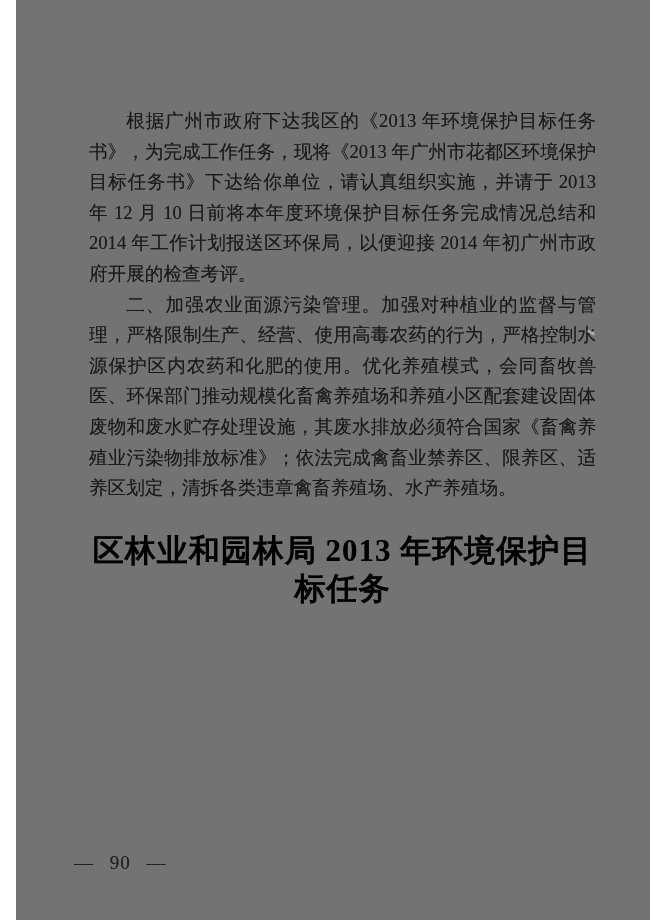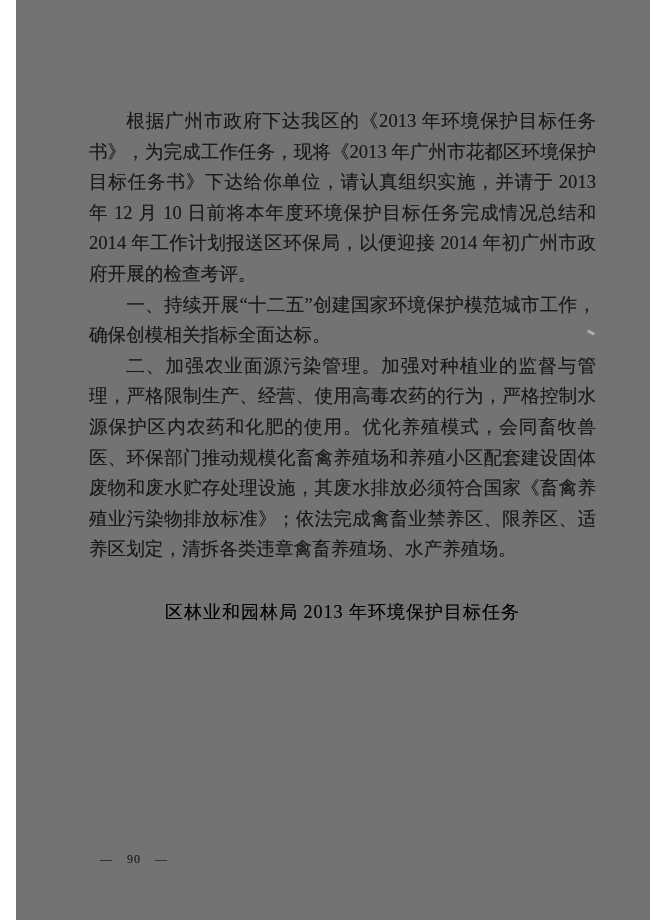--- a/index.html
+++ b/index.html
@@ -33,34 +33,34 @@
     
     text-shadow: 0 0 0.4px rgba(20,20,20,0.55);
   }
 
   .para {
     text-indent: 2em;
   }
 
   .heading {
     margin-top: 28px;
-    font-size: 18px;
+    font-size: 31px;
     line-height: 38px;
-    font-weight: 400;
+    font-weight: 700;
     text-align: center;
     text-indent: 0;
     letter-spacing: 1px;
     color: #000000;
   }
 
   .footer {
     position: absolute;
-    left: 84px;
+    left: 58px;
     top: 852px;
-    font-size: 12px;
+    font-size: 19px;
     letter-spacing: 1px;
     word-spacing: 10px;
     color: #202020;
     text-shadow: 0 0 0.4px rgba(20,20,20,0.5);
   }
 
   
   .speck {
     position: absolute;
     left: 571px;
@@ -73,21 +73,20 @@
     opacity: 0.8;
   }
 </style>
 </head>
 <body>
 
 <div class="page">
 
   <div class="body-text">
     <p class="para">根据广州市政府下达我区的《2013 年环境保护目标任务书》，为完成工作任务，现将《2013 年广州市花都区环境保护目标任务书》下达给你单位，请认真组织实施，并请于 2013 年 12 月 10 日前将本年度环境保护目标任务完成情况总结和 2014 年工作计划报送区环保局，以便迎接 2014 年初广州市政府开展的检查考评。</p>
-    <p class="para">一、持续开展“十二五”创建国家环境保护模范城市工作，确保创模相关指标全面达标。</p>
     <p class="para">二、加强农业面源污染管理。加强对种植业的监督与管理，严格限制生产、经营、使用高毒农药的行为，严格控制水源保护区内农药和化肥的使用。优化养殖模式，会同畜牧兽医、环保部门推动规模化畜禽养殖场和养殖小区配套建设固体废物和废水贮存处理设施，其废水排放必须符合国家《畜禽养殖业污染物排放标准》；依法完成禽畜业禁养区、限养区、适养区划定，清拆各类违章禽畜养殖场、水产养殖场。</p>
 
     <h1 class="heading">区林业和园林局 2013 年环境保护目标任务</h1>
   </div>
 
   <div class="footer">— 90 —</div>
 
   <div class="speck"></div>
 
 </div>

